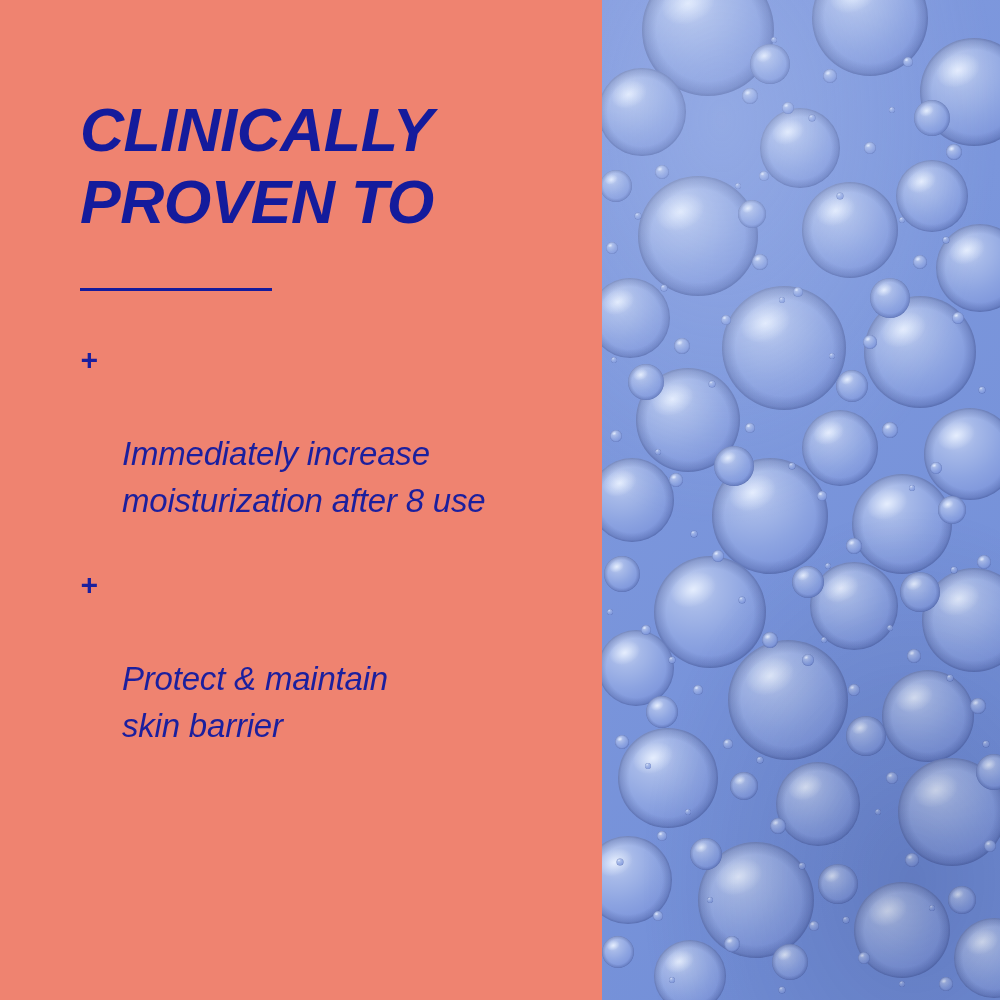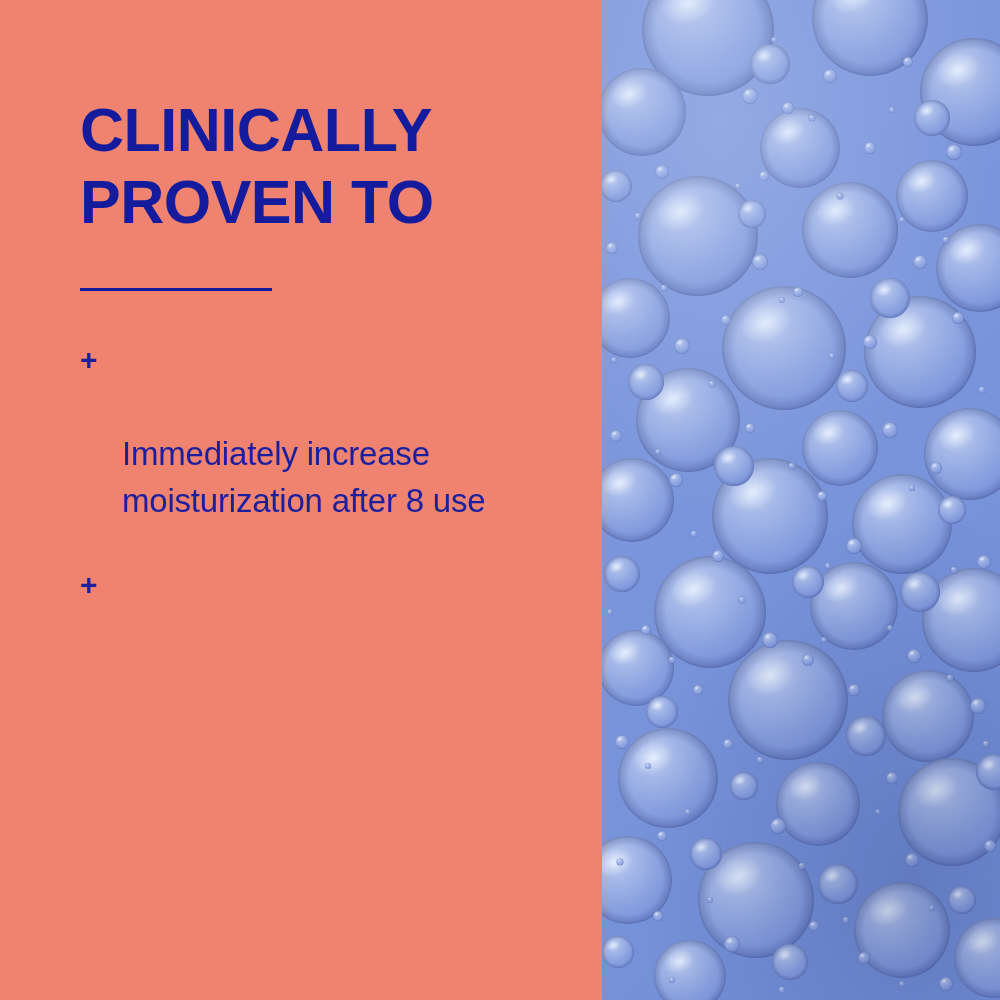--- a/index.html
+++ b/index.html
@@ -12,20 +12,21 @@
     font-family: "Liberation Sans", sans-serif;
   }
 
   .ad-card {
     position: relative;
     width: 1000px;
     height: 1000px;
     overflow: hidden;
     display: flex;
     background: #a16207;
+    font-style: italic;
   }
 
   
   .copy-panel {
     position: relative;
     width: 602px;
     height: 1000px;
     flex: 0 0 602px;
     background: #ef8370;
     box-sizing: border-box;
@@ -136,20 +137,22 @@
     <div class="divider"></div>
 
     <ul class="benefit-list">
       <li class="benefit-item">
         <span class="benefit-marker">+</span>
         <span class="benefit-text">Immediately increase
 moisturization after 8 use</span>
       </li>
       <li class="benefit-item">
         <span class="benefit-marker">+</span>
+        <span class="benefit-text">Protect &amp; maintain
+skin barrier</span>
       </li>
     </ul>
 
   </section>
 
   <section class="photo-panel">
     <svg class="droplet-canvas" viewBox="0 0 398 1000" preserveAspectRatio="xMidYMid slice">
       <defs>
         <radialGradient id="dropBody" cx="36%" cy="28%" r="78%">
           <stop offset="0%" stop-color="#c4d1f0"></stop>

